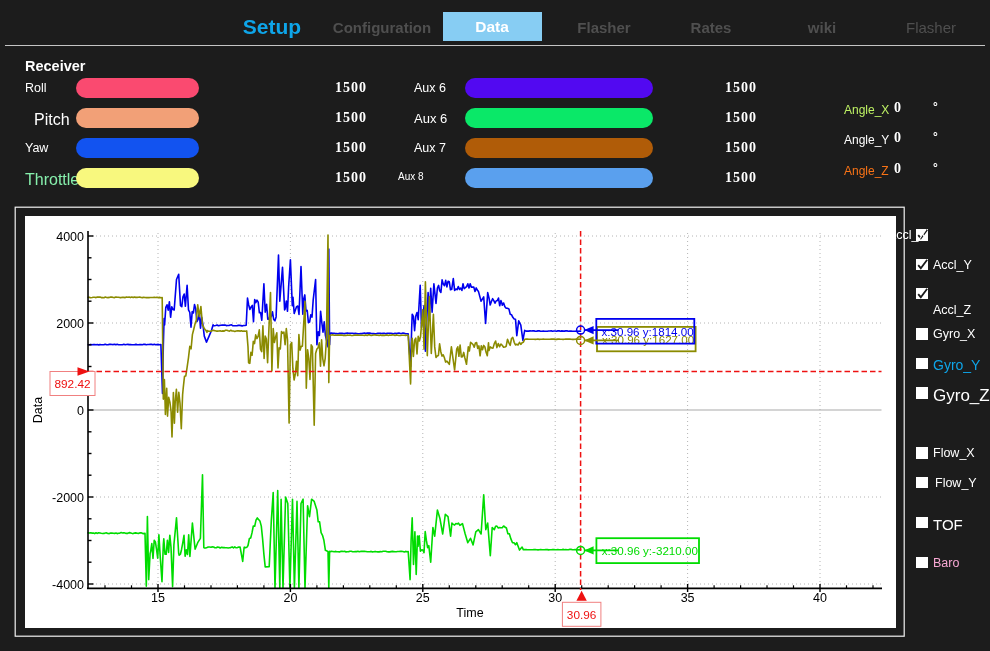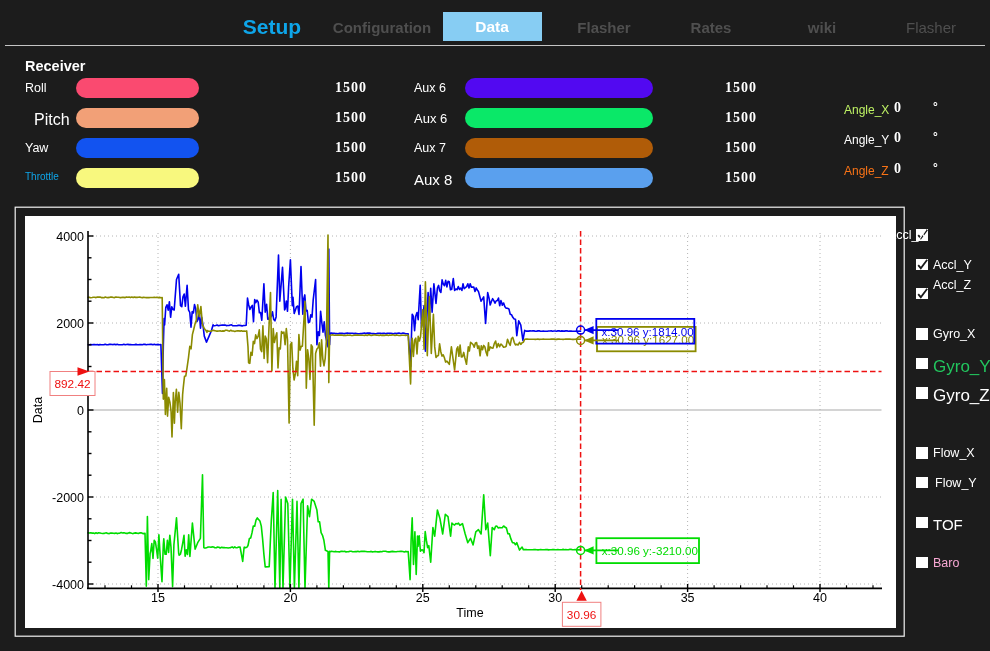--- a/index.html
+++ b/index.html
@@ -27,24 +27,24 @@
 <div style="position:absolute;left:316px;top:110px;width:70px;text-align:center;font-size:14px;letter-spacing:1px;font-weight:bold;font-family:'Liberation Serif',serif;color:#fff">1500</div>
 <div style="position:absolute;left:414px;top:111px;font-size:13px;color:#fff">Aux 6</div>
 <div style="position:absolute;left:465px;top:108px;width:188px;height:20px;border-radius:10px;background:#0ae868"></div>
 <div style="position:absolute;left:706px;top:110px;width:70px;text-align:center;font-size:14px;letter-spacing:1px;font-weight:bold;font-family:'Liberation Serif',serif;color:#fff">1500</div>
 <div style="position:absolute;left:25px;top:141px;font-size:12.5px;color:#fff">Yaw</div>
 <div style="position:absolute;left:76px;top:138px;width:123px;height:20px;border-radius:10px;background:#1253f0"></div>
 <div style="position:absolute;left:316px;top:140px;width:70px;text-align:center;font-size:14px;letter-spacing:1px;font-weight:bold;font-family:'Liberation Serif',serif;color:#fff">1500</div>
 <div style="position:absolute;left:414px;top:141px;font-size:12.5px;color:#fff">Aux 7</div>
 <div style="position:absolute;left:465px;top:138px;width:188px;height:20px;border-radius:10px;background:#b05c08"></div>
 <div style="position:absolute;left:706px;top:140px;width:70px;text-align:center;font-size:14px;letter-spacing:1px;font-weight:bold;font-family:'Liberation Serif',serif;color:#fff">1500</div>
-<div style="position:absolute;left:25px;top:171px;font-size:10px;color:#0ea5e9">Throttle</div>
+<div style="position:absolute;left:25px;top:171px;font-size:16px;color:#86efac">Throttle</div>
 <div style="position:absolute;left:76px;top:168px;width:123px;height:20px;border-radius:10px;background:#f8f87e"></div>
 <div style="position:absolute;left:316px;top:170px;width:70px;text-align:center;font-size:14px;letter-spacing:1px;font-weight:bold;font-family:'Liberation Serif',serif;color:#fff">1500</div>
-<div style="position:absolute;left:414px;top:171px;font-size:15px;color:#fff">Aux 8</div>
+<div style="position:absolute;left:398px;top:171px;font-size:10px;color:#fff">Aux 8</div>
 <div style="position:absolute;left:465px;top:168px;width:188px;height:20px;border-radius:10px;background:#5aa0ee"></div>
 <div style="position:absolute;left:706px;top:170px;width:70px;text-align:center;font-size:14px;letter-spacing:1px;font-weight:bold;font-family:'Liberation Serif',serif;color:#fff">1500</div>
 <div style="position:absolute;left:844px;top:103px;font-size:12px;color:#bef264">Angle_X</div>
 <div style="position:absolute;left:894px;top:100px;font-size:14px;font-weight:bold;font-family:'Liberation Serif',serif;color:#fff">0</div>
 <div style="position:absolute;left:933px;top:100px;font-size:12px;font-weight:bold;color:#fff">°</div>
 <div style="position:absolute;left:844px;top:133px;font-size:12px;color:#fff">Angle_Y</div>
 <div style="position:absolute;left:894px;top:130px;font-size:14px;font-weight:bold;font-family:'Liberation Serif',serif;color:#fff">0</div>
 <div style="position:absolute;left:933px;top:130px;font-size:12px;font-weight:bold;color:#fff">°</div>
 <div style="position:absolute;left:844px;top:164px;font-size:12px;color:#f97316">Angle_Z</div>
 <div style="position:absolute;left:894px;top:161px;font-size:14px;font-weight:bold;font-family:'Liberation Serif',serif;color:#fff">0</div>
@@ -162,25 +162,25 @@
     <svg width="14" height="14" viewBox="0 0 14 14" style="overflow:visible;position:absolute;left:-1px;top:-1px">
       <path d="M3.2 7.2 L5.8 10.2 L12.2 1.8" stroke="#1a1a1a" stroke-width="1.8" fill="none"></path>
     </svg>
   </div>
 <div style="position:absolute;left:933px;top:257.5px;font-size:12.5px;color:#fff">Accl_Y</div>
 <div style="position:absolute;left:916px;top:287.5px;width:11.5px;height:11.5px;background:#fff;line-height:0">
     <svg width="14" height="14" viewBox="0 0 14 14" style="overflow:visible;position:absolute;left:-1px;top:-1px">
       <path d="M3.2 7.2 L5.8 10.2 L12.2 1.8" stroke="#1a1a1a" stroke-width="1.8" fill="none"></path>
     </svg>
   </div>
-<div style="position:absolute;left:933px;top:278px;font-size:12.5px;color:#fff">Accl_Z</div>
+<div style="position:absolute;left:933px;top:303px;font-size:12.5px;color:#fff">Accl_Z</div>
 <div style="position:absolute;left:916px;top:328.0px;width:11.5px;height:11.5px;background:#fff;line-height:0"></div>
 <div style="position:absolute;left:933px;top:327.0px;font-size:12.5px;color:#fff">Gyro_X</div>
 <div style="position:absolute;left:916px;top:357.5px;width:11.5px;height:11.5px;background:#fff;line-height:0"></div>
-<div style="position:absolute;left:933px;top:356.5px;font-size:17px;color:#22c55e">Gyro_Y</div>
+<div style="position:absolute;left:933px;top:356.5px;font-size:14px;color:#0ea5e9">Gyro_Y</div>
 <div style="position:absolute;left:916px;top:387.0px;width:11.5px;height:11.5px;background:#fff;line-height:0"></div>
 <div style="position:absolute;left:933px;top:386.0px;font-size:17px;color:#fff">Gyro_Z</div>
 <div style="position:absolute;left:916px;top:447.0px;width:11.5px;height:11.5px;background:#fff;line-height:0"></div>
 <div style="position:absolute;left:933px;top:446.0px;font-size:12.5px;color:#fff">Flow_X</div>
 <div style="position:absolute;left:916px;top:476.5px;width:11.5px;height:11.5px;background:#fff;line-height:0"></div>
 <div style="position:absolute;left:935px;top:475.5px;font-size:12.5px;color:#fff">Flow_Y</div>
 <div style="position:absolute;left:916px;top:516.5px;width:11.5px;height:11.5px;background:#fff;line-height:0"></div>
 <div style="position:absolute;left:933px;top:515.5px;font-size:15px;color:#fff">TOF</div>
 <div style="position:absolute;left:916px;top:556.5px;width:11.5px;height:11.5px;background:#fff;line-height:0"></div>
 <div style="position:absolute;left:933px;top:555.5px;font-size:12.5px;color:#f9a8d4">Baro</div>

